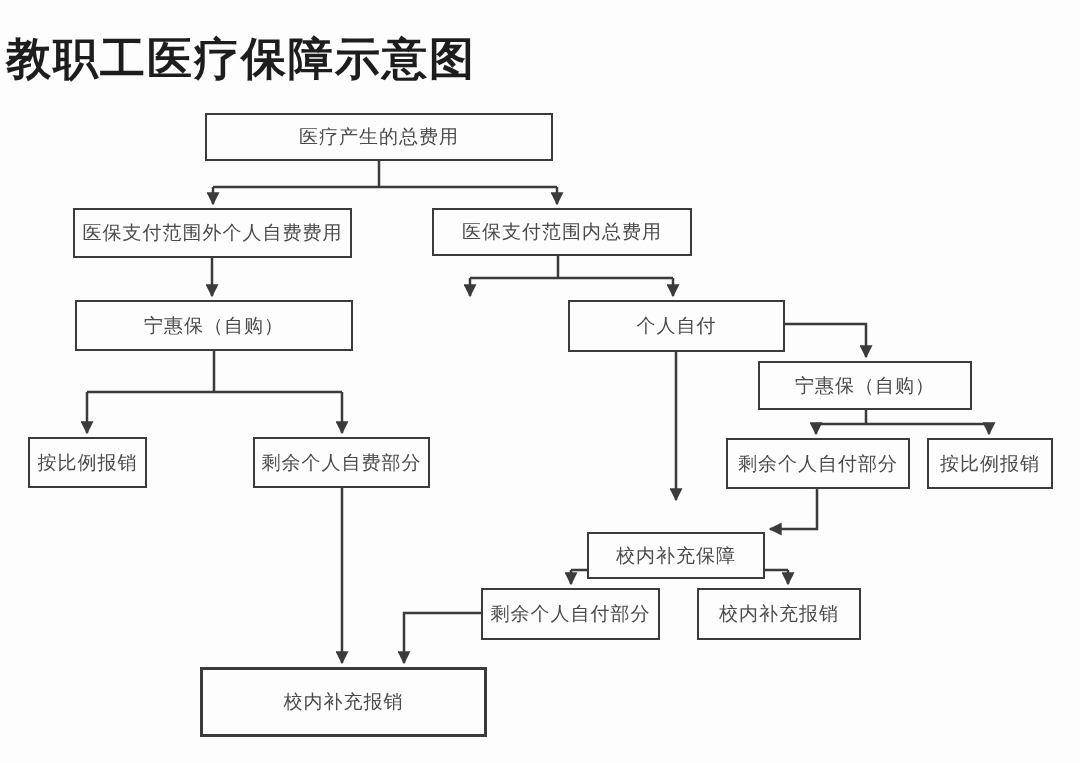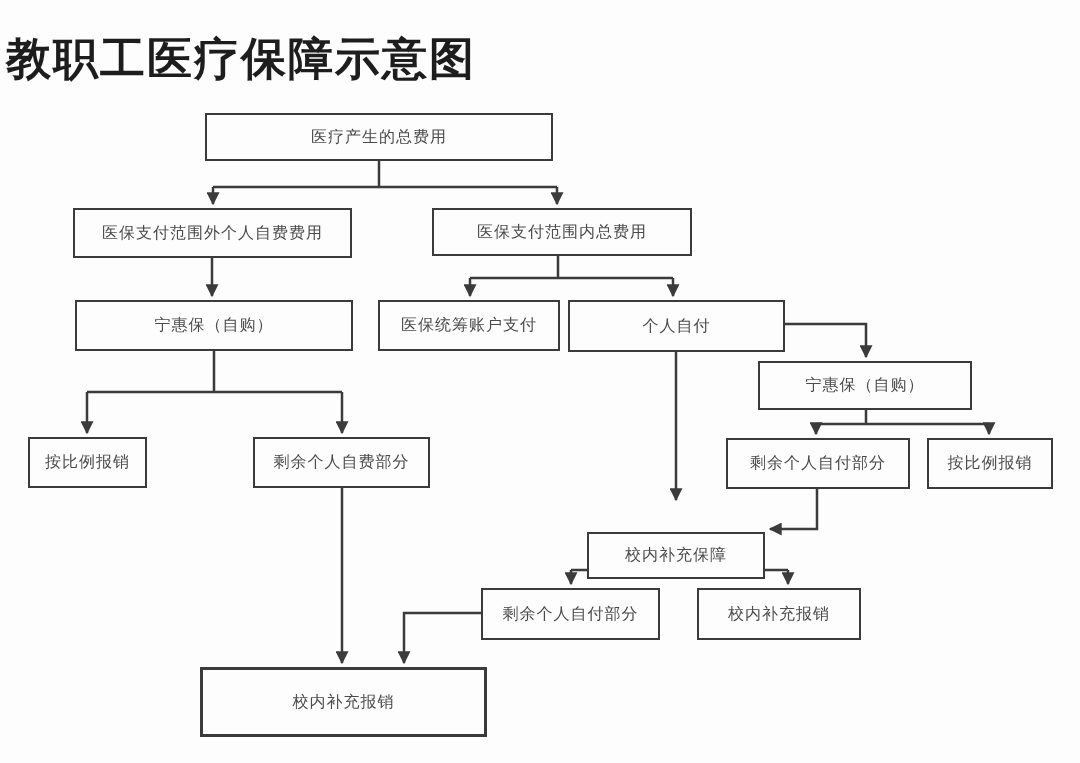--- a/index.html
+++ b/index.html
@@ -36,21 +36,21 @@
     margin-left: 6px;
   }
   .node {
     position: absolute;
     box-sizing: border-box;
     border: 2px solid #3b3b3b;
     background: #fdfdfd;
     display: flex;
     align-items: center;
     justify-content: center;
-    font-size: 16px;
+    font-size: 19px;
     color: #4a4a4a;
     letter-spacing: 1px;
     white-space: nowrap;
   }
   
   .n-total      { left: 205px; top: 113px; width: 348px; height: 48px; }
   .n-outside    { left:  73px; top: 208px; width: 279px; height: 50px; }
   .n-inside     { left: 432px; top: 208px; width: 260px; height: 48px; }
   .n-nhb-left   { left:  75px; top: 300px; width: 278px; height: 51px; }
   .n-pooled     { left: 378px; top: 300px; width: 182px; height: 51px; }
@@ -109,21 +109,20 @@
 
     <path d="M342,488 V663" marker-end="url(#arrow)"></path>
 
     <path d="M481,613 H404 V663" marker-end="url(#arrow)"></path>
   </svg>
 
   <div class="node n-total">医疗产生的总费用</div>
   <div class="node n-outside">医保支付范围外个人自费费用</div>
   <div class="node n-inside">医保支付范围内总费用</div>
   <div class="node n-nhb-left">宁惠保（自购）</div>
-  <div class="node n-pooled">医保统筹账户支付</div>
   <div class="node n-selfpay">个人自付</div>
   <div class="node n-nhb-right">宁惠保（自购）</div>
   <div class="node n-ratio-l">按比例报销</div>
   <div class="node n-rem-fee">剩余个人自费部分</div>
   <div class="node n-rem-pay-r">剩余个人自付部分</div>
   <div class="node n-ratio-r">按比例报销</div>
   <div class="node n-school-sup">校内补充保障</div>
   <div class="node n-rem-pay-b">剩余个人自付部分</div>
   <div class="node n-school-rb">校内补充报销</div>
   <div class="node n-final">校内补充报销</div>

